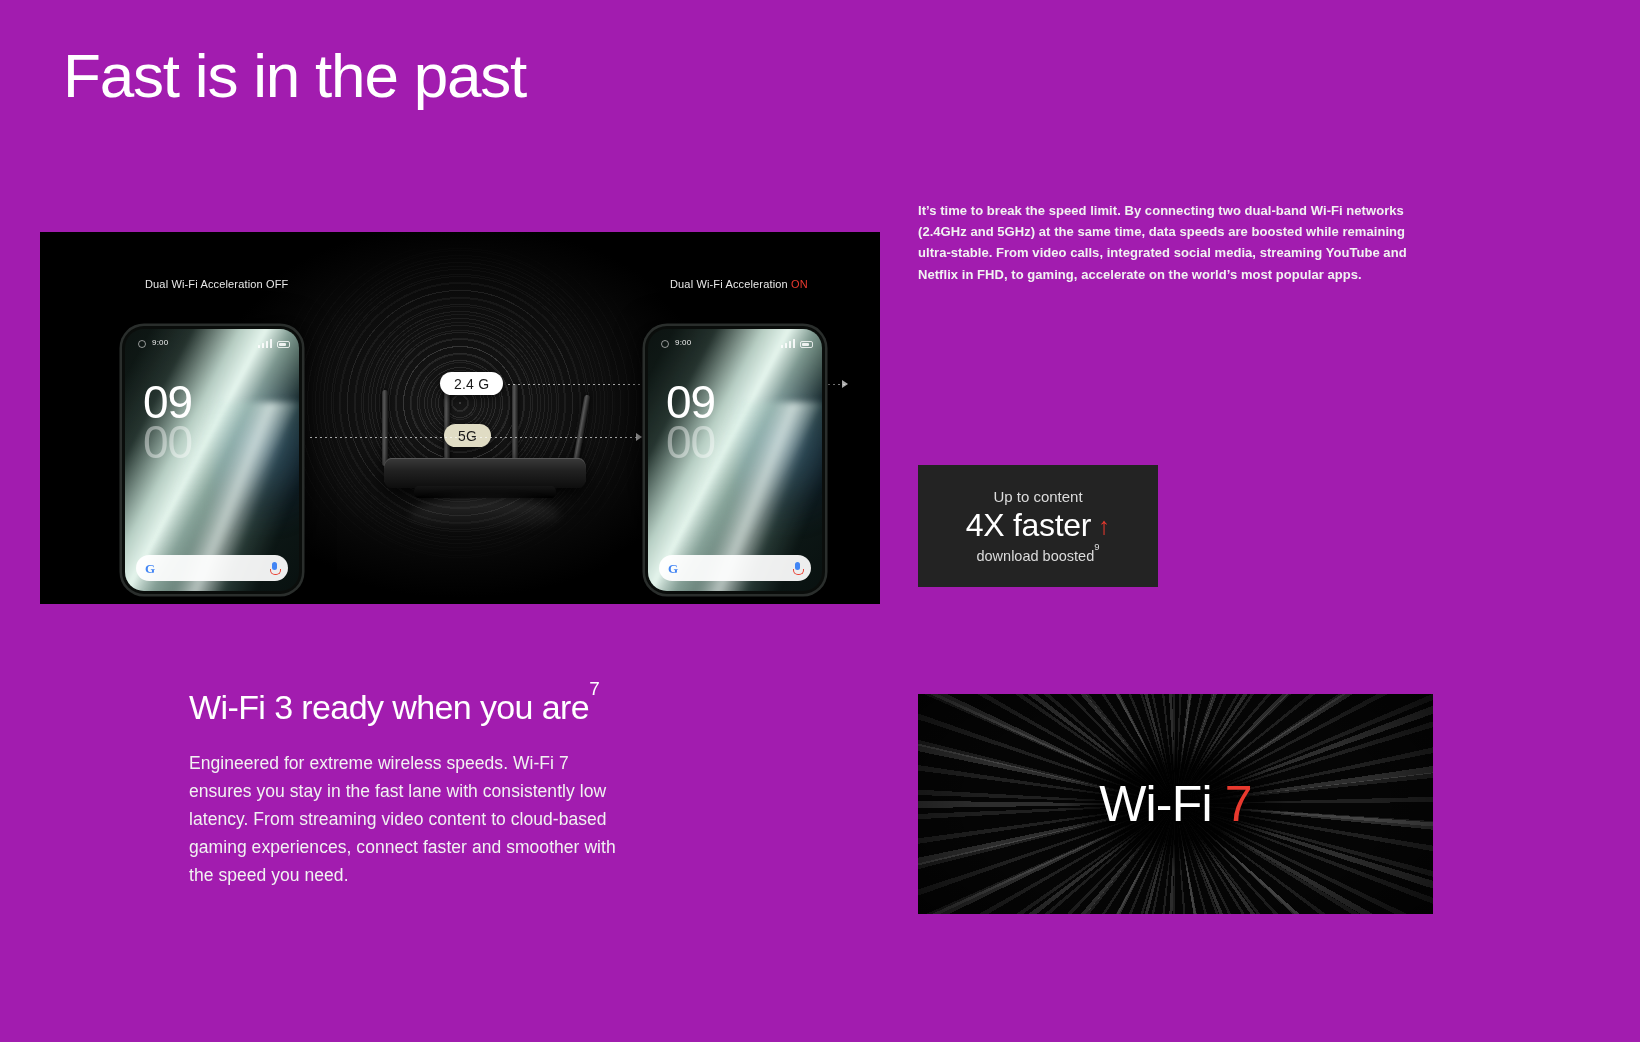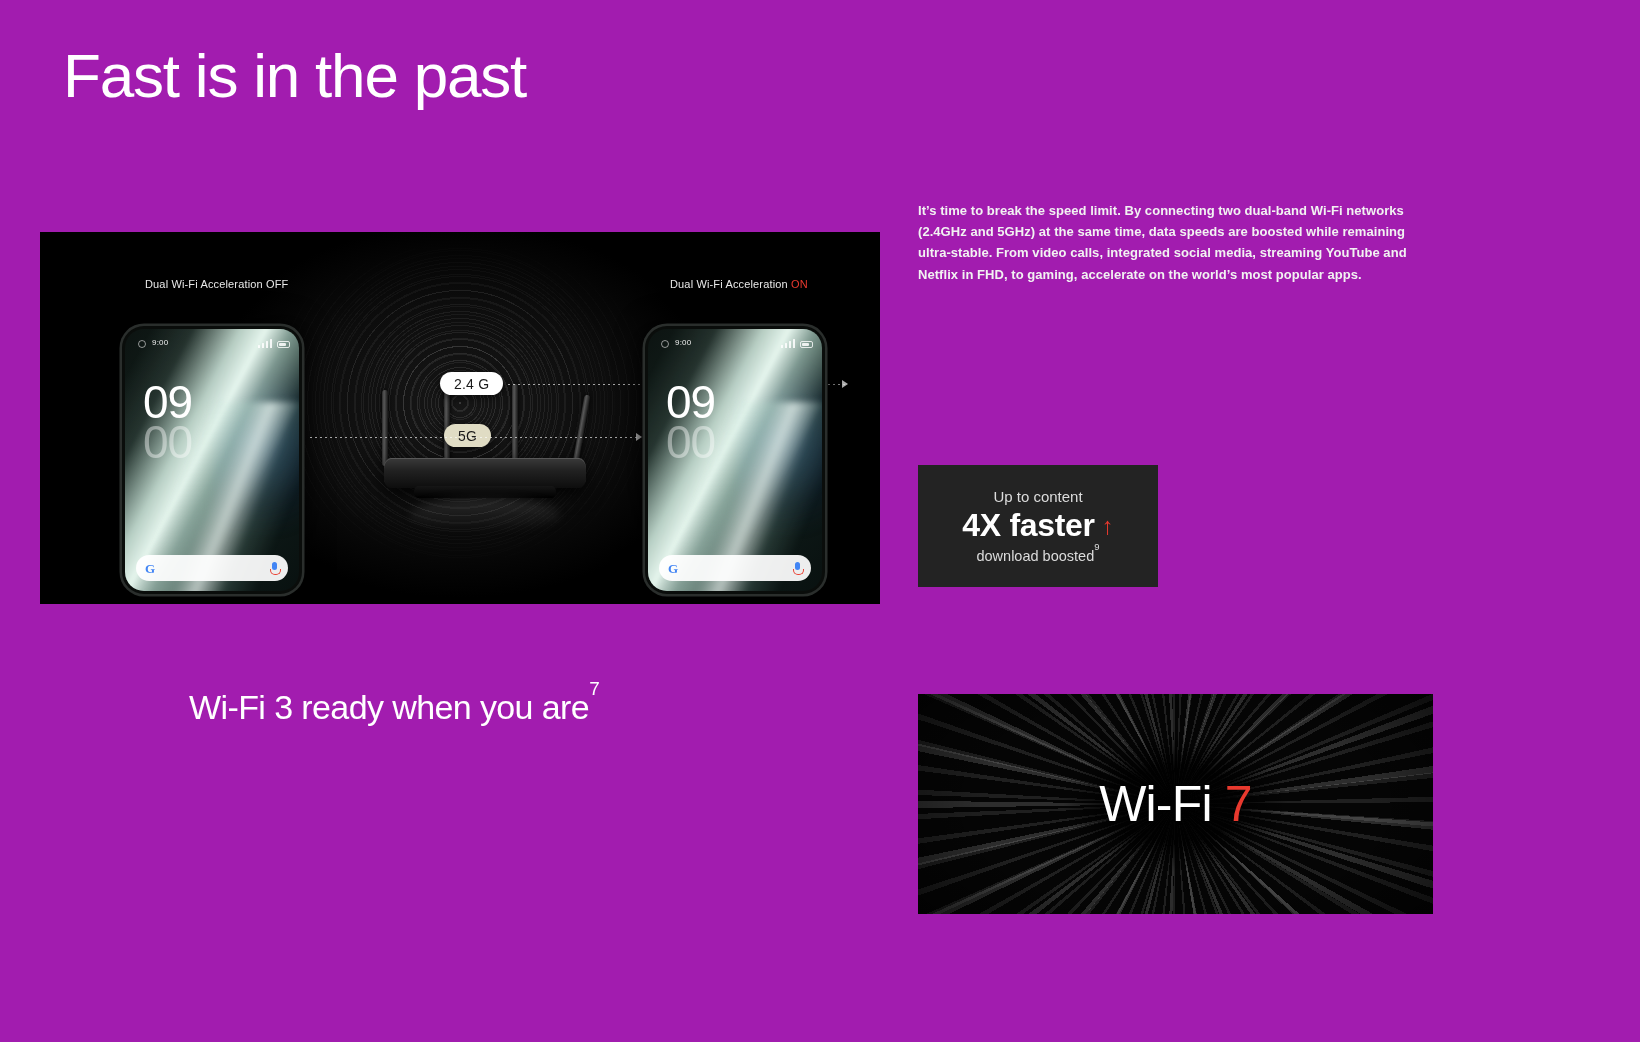--- a/index.html
+++ b/index.html
@@ -227,21 +227,21 @@
   
   .stat-card {
     position: absolute; left: 918px; top: 465px;
     width: 240px; height: 122px;
     background: #232323;
     display: flex; flex-direction: column; align-items: center; justify-content: center;
     gap: 2px;
   }
   .stat-top { font-size: 15px; color: #dcdcdc; font-weight: 400; }
   .stat-mid-row { display: flex; align-items: center; gap: 7px; }
-  .stat-big { font-size: 32px; font-weight: 700; color: #fff; letter-spacing: -0.3px; }
+  .stat-big { font-size: 32px; font-weight: 400; color: #fff; letter-spacing: -0.3px; }
   .stat-arrow { font-size: 24px; line-height: 1; color: #e8392e; font-weight: 400; }
   .stat-bot { font-size: 14.5px; color: #dcdcdc; }
   .stat-bot sup { font-size: 9.5px; top: -.55em; position: relative; }
 
   
   .col-bl { position: absolute; left: 189px; top: 688px; width: 470px; }
   .h2b {
     font-size: 34px; font-weight: 400; color: #fff;
     letter-spacing: -0.6px; line-height: 1.14; margin-bottom: 22px;
   }
@@ -378,20 +378,21 @@
     <div class="stat-top">Up to content</div>
     <div class="stat-mid-row">
       <span class="stat-big">4X faster</span>
       <span class="stat-arrow">↑</span>
     </div>
     <div class="stat-bot"><span>download boosted</span><sup>9</sup></div>
   </div>
 
   <div class="col-bl">
     <h2 class="h2b"><span>Wi-Fi 3 ready when you are</span><sup>7</sup></h2>
+    <p class="body-copy2">Engineered for extreme wireless speeds. Wi-Fi 7 ensures you stay in the fast lane with consistently low latency. From streaming video content to cloud-based gaming experiences, connect faster and smoother with the speed you need.</p>
   </div>
 
   <div class="wifi7-panel">
     <div class="tunnel"></div>
     <div class="tunnel-b"></div>
     <div class="tunnel-core"></div>
     <div class="tunnel-vig"></div>
     <div class="wifi7-label"><span>Wi-Fi </span><span class="seven">7</span></div>
   </div>
 

